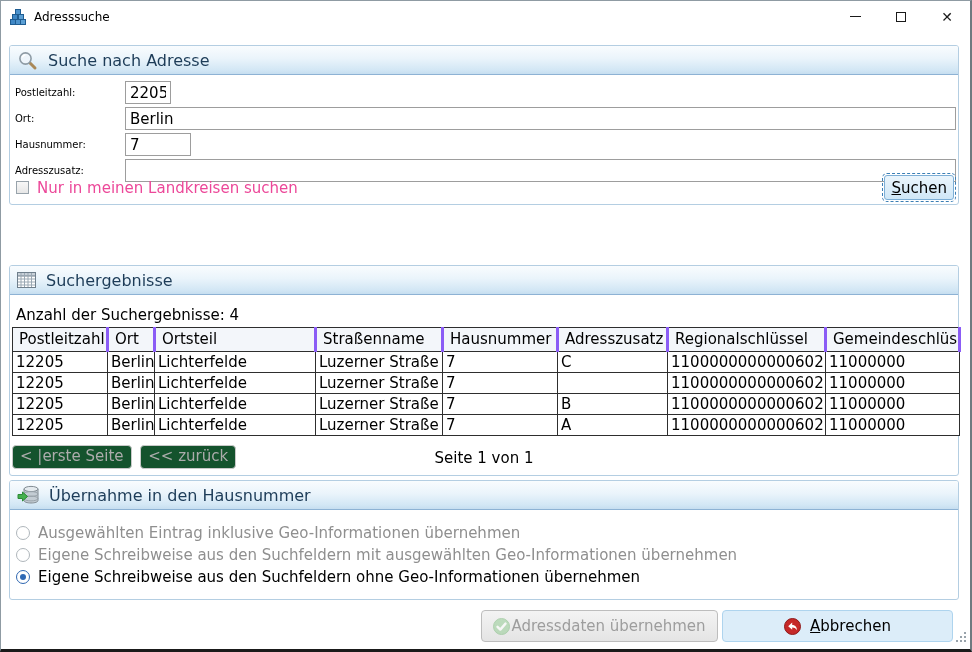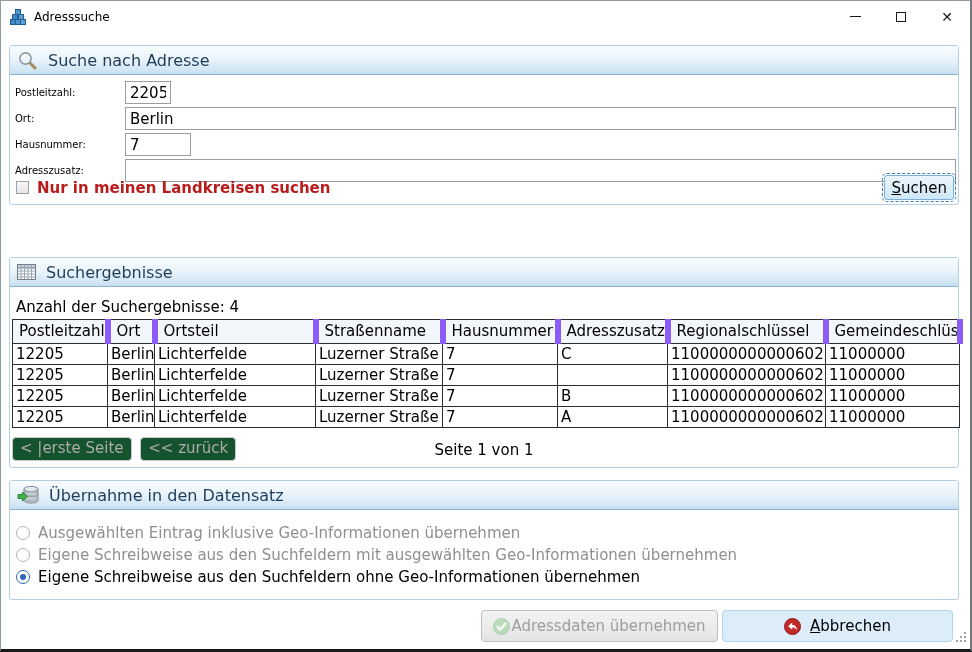--- a/index.html
+++ b/index.html
@@ -14,40 +14,40 @@
   .wc-min i{display:block;width:11px;height:0;border-top:1px solid #1a1a1a;}
   .wc-max i{display:block;width:10px;height:10px;border:1px solid #1a1a1a;}
   .wc-close{font-size:14px;line-height:1;}
   
   .panel{position:absolute;left:8px;width:950px;background:#fff;border:1px solid #b4cee2;border-radius:3px;}
   .phead{height:29px;display:flex;align-items:center;gap:10px;padding-left:7px;
     background:linear-gradient(180deg,#f9fcfe 0%,#eaf4fb 45%,#d3e7f5 85%,#c6def0 100%);
     border-bottom:1px solid #8db2d4;border-radius:2px 2px 0 0;}
   .phead .ptitle{font-size:16px;color:#1d3c58;}
   #panel-search{top:44px;height:160px;}
-  #panel-results{top:256px;height:211px;}
+  #panel-results{top:264px;height:211px;}
   #panel-transfer{top:479px;height:120px;}
   
   .fields{padding-top:6px;}
   .frow{display:flex;align-items:center;height:23px;margin:0 2px 3px 5px;}
   .frow label{width:110px;font-size:10px;color:#000;flex:none;}
   input.fld{height:23px;border:1px solid #9d9d9d;font:15px "DejaVu Sans",sans-serif;padding:0 4px;color:#000;background:#fff;}
   .w-narrow{width:46px;} .w-med{width:66px;} .w-full{flex:1;}
   .searchrow{position:absolute;left:6px;right:4px;bottom:3px;height:27px;display:flex;align-items:center;}
   .cb{width:13px;height:13px;border:1px solid #98a3ab;background:linear-gradient(#f7f7f7,#e7e7e7);margin-right:8px;flex:none;}
-  .cb-label{font-size:15px;color:#b91c1c;font-weight:bold;}
+  .cb-label{font-size:15px;color:#ec4899;}
   .btn-suchen{position:absolute;right:0;top:1px;height:25px;min-width:59px;padding:0 6px;
     border:1px solid #7caed6;border-radius:3px;background:linear-gradient(#ebf5fc,#cfe7f7);
     font:15px "DejaVu Sans",sans-serif;color:#000;outline:1px dashed #3c7fb5;outline-offset:1px;}
   
   .count{margin:11px 0 0 6px;font-size:15px;color:#000;}
   table.grid{position:absolute;left:2px;top:61px;width:947px;border-collapse:collapse;table-layout:fixed;
     font-size:15px;border:1px solid #2e2e2e;}
   .grid th{background:#f3f6fa;font-weight:normal;text-align:left;padding:2px 2px 3px 6px;height:21px;
-    border-right:6px solid #8b5cf6;border-bottom:1px solid #2e2e2e;white-space:nowrap;overflow:hidden;}
+    border-right:3px solid #8b5cf6;border-bottom:1px solid #2e2e2e;white-space:nowrap;overflow:hidden;}
   .grid td{border:1px solid #2e2e2e;padding:0 1px 1px 3px;height:21px;white-space:nowrap;overflow:hidden;color:#000;background:#fff;}
   .grid th:nth-child(1){width:95px;}  .grid th:nth-child(2){width:47px;}
   .grid th:nth-child(3){width:161px;} .grid th:nth-child(4){width:127px;}
   .grid th:nth-child(5){width:115px;} .grid th:nth-child(6){width:110px;}
   .grid th:nth-child(7){width:158px;} .grid th:nth-child(8){width:134px;}
   .pager{position:absolute;left:2px;right:2px;bottom:4px;height:26px;font-size:15px;}
   .pbtn{display:inline-block;border:1px solid #c9c9c9;border-radius:4px;color:#acacac;background:#14532d;
     padding:1px 7px 3px;margin-right:4px;white-space:pre;}
   .pager-left{position:absolute;left:0;top:0;}
   .pager-right{position:absolute;right:0;top:0;}
@@ -219,21 +219,21 @@
 
   <div class="panel" id="panel-transfer">
     <div class="phead">
       <svg width="22" height="20" viewBox="0 0 22 20">
         <path d="M7 4 L21 4 L21 15.5 C21 17 17.9 18 14 18 C10.1 18 7 17 7 15.5 Z" fill="#c3ccd3" stroke="#828c93"></path>
         <ellipse cx="14" cy="4" rx="7" ry="2.6" fill="#e4eaee" stroke="#828c93"></ellipse>
         <ellipse cx="14" cy="9" rx="7" ry="2.4" fill="none" stroke="#9aa4ab"></ellipse>
         <ellipse cx="14" cy="13.5" rx="7" ry="2.4" fill="none" stroke="#9aa4ab"></ellipse>
         <path d="M1 9.5 L5.5 9.5 L5.5 7 L10.5 11.5 L5.5 16 L5.5 13.5 L1 13.5 Z" fill="#45b04e" stroke="#2c8a35"></path>
       </svg>
-      <span class="ptitle">Übernahme in den Datensatz</span>
+      <span class="ptitle">Übernahme in den Hausnummer</span>
     </div>
     <div class="radios">
       <div class="radio-row dis">
         <span class="rdot"></span>
         <span class="lbl">Ausgewählten Eintrag inklusive Geo-Informationen übernehmen</span>
       </div>
       <div class="radio-row dis">
         <span class="rdot"></span>
         <span class="lbl">Eigene Schreibweise aus den Suchfeldern mit ausgewählten Geo-Informationen übernehmen</span>
       </div>

